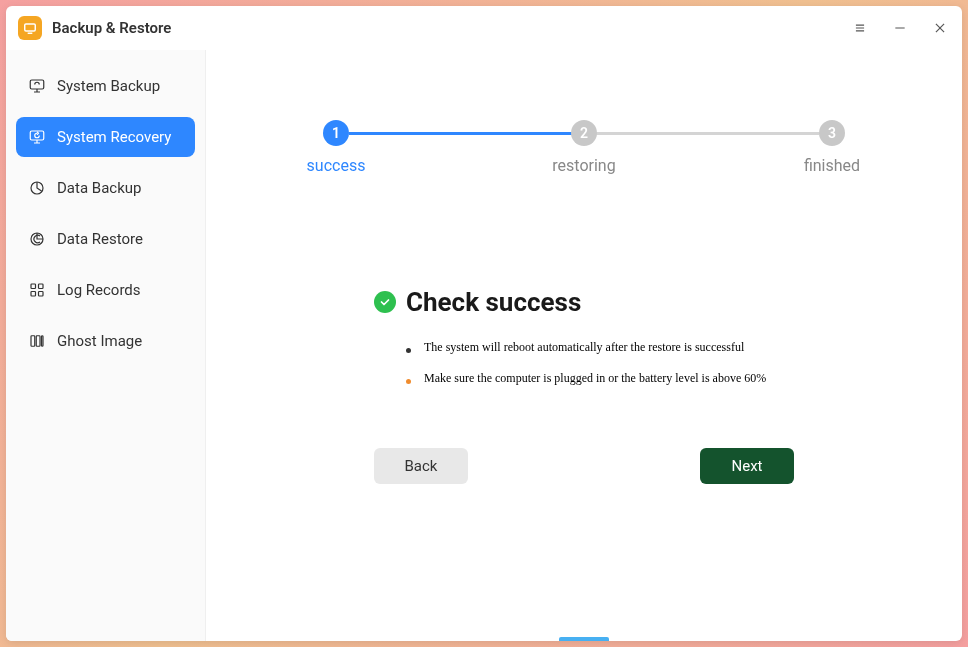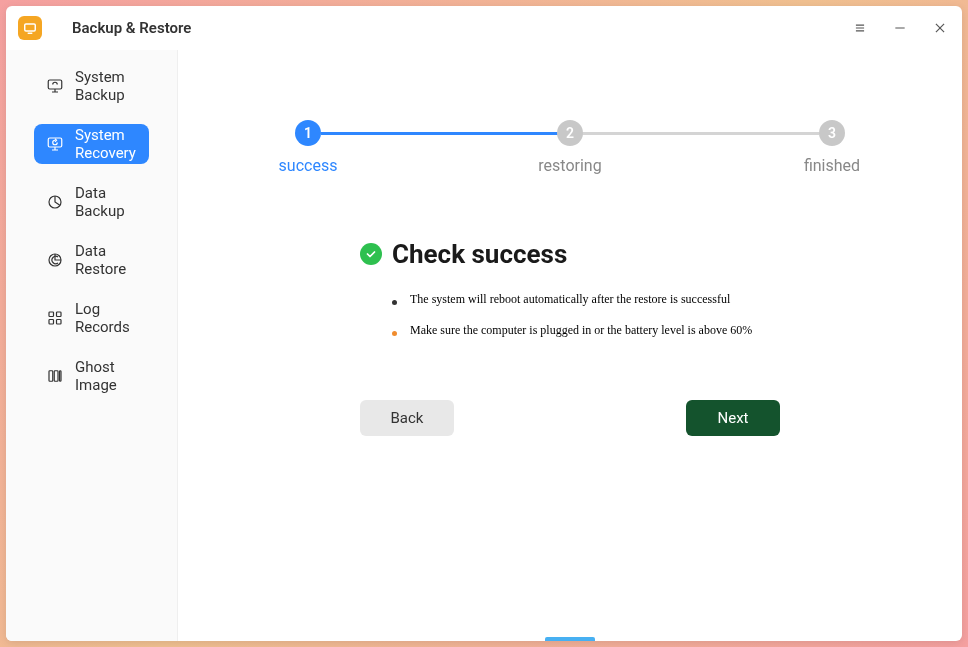--- a/index.html
+++ b/index.html
@@ -24,21 +24,20 @@
       flex-direction: column;
       overflow: hidden;
       box-shadow: 0 2px 8px rgba(0,0,0,0.1);
     }
     .titlebar {
       height: 44px;
       display: flex;
       align-items: center;
       padding: 0 12px;
       border-bottom: 1px solid transparent;
-      gap: 20px;
     }
     .app-icon {
       width: 24px;
       height: 24px;
       background: #f5a623;
       border-radius: 6px;
       margin-right: 10px;
       display: flex;
       align-items: center;
       justify-content: center;
@@ -63,27 +62,27 @@
       justify-content: center;
       cursor: pointer;
       color: #555;
     }
     .body-area {
       display: flex;
       flex: 1;
       overflow: hidden;
     }
     .sidebar {
-      width: 172px;
+      width: 200px;
       background: #fafafa;
       border-right: 1px solid #efefef;
-      padding: 16px 28px;
+      padding: 16px 10px;
       display: flex;
       flex-direction: column;
-      gap: 18px;
+      gap: 11px;
     }
     .side-item {
       display: flex;
       align-items: center;
       height: 40px;
       padding: 0 12px;
       border-radius: 8px;
       cursor: pointer;
       color: #333;
       font-size: 15px;
@@ -150,21 +149,21 @@
       position: absolute;
       top: 12px;
       height: 3px;
       background: #d4d4d4;
       z-index: 1;
     }
     .step-line.active {
       background: #2e87ff;
     }
     .result-area {
-      margin-top: 64px;
+      margin-top: 112px;
       align-self: center;
       width: 420px;
     }
     .result-title-row {
       display: flex;
       align-items: center;
       gap: 10px;
       margin-bottom: 22px;
     }
     .check-icon {

